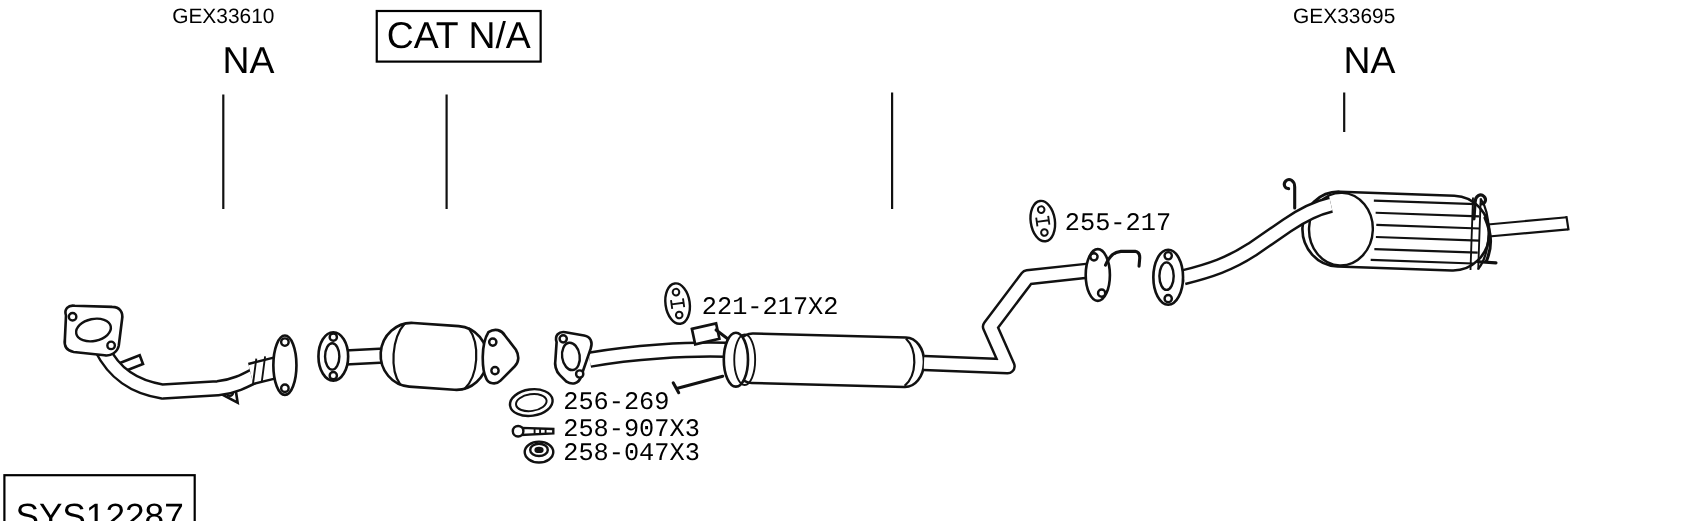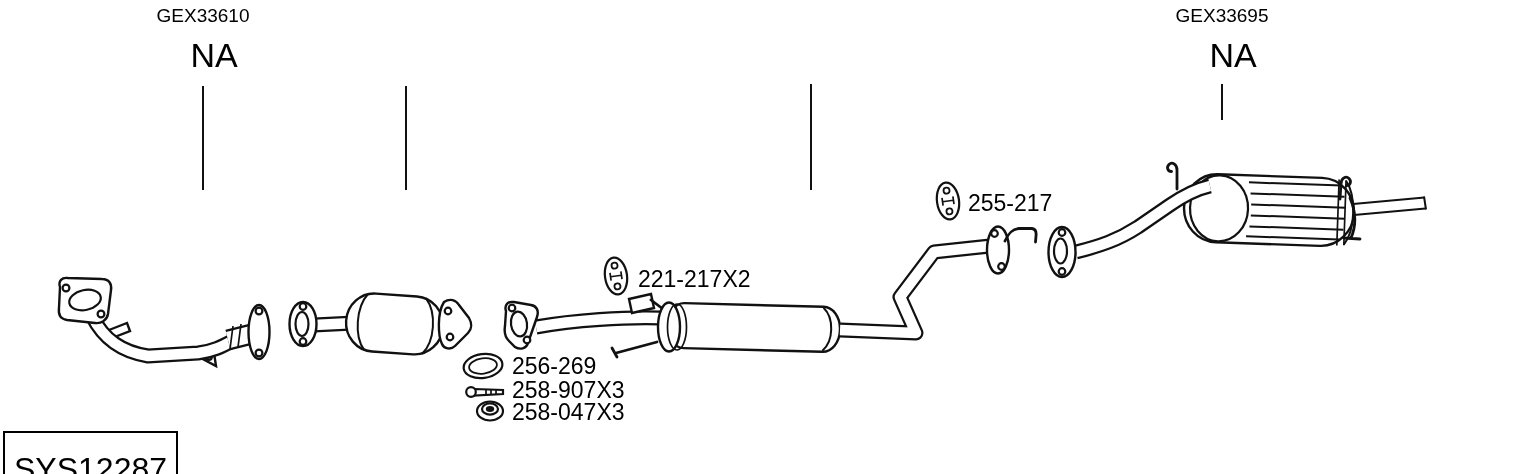--- a/index.html
+++ b/index.html
@@ -20,29 +20,29 @@
   .po3{stroke:#111;stroke-width:13;fill:none}
   .pi3{stroke:#fff;stroke-width:9;fill:none}
   .fw {fill:#fff;stroke:#111;stroke-width:2.4}
   .fw2{fill:#fff;stroke:#111;stroke-width:2.2}
   .fw3{fill:#fff;stroke:#111;stroke-width:1.8}
   .ln {stroke:#111;stroke-width:2;fill:none}
   .ln2{stroke:#111;stroke-width:1.7;fill:none}
   .th {stroke:#111;stroke-width:2.8;fill:none;stroke-linecap:round}
 
   
-  .callout{position:absolute;transform:translateX(-50%);text-align:center;white-space:nowrap;}
+  .callout{position:absolute;transform:translateX(-50%);text-align:right;white-space:nowrap;}
   .c1{left:203px;top:5px}
   .c2{left:406px;top:5px}
   .c3{left:810px;top:5px}
   .c4{left:1222px;top:5px}
   .ref{font-size:19px;line-height:22px;}
   .val{font-size:34px;line-height:40px;margin-top:8px;display:inline-block;margin-left:22px;}
   .val.boxed{border:2px solid #000;line-height:44px;padding:0 8px;margin-top:4px;}
-  .fit{position:absolute;font-size:23px;line-height:26px;white-space:nowrap;}
+  .fit{position:absolute;font-size:23px;line-height:26px;white-space:nowrap;font-family:Liberation Mono, monospace;}
   .f1{left:638px;top:266px}
   .f2{left:968px;top:190px}
   .f3{left:512px;top:353px}
   .f4{left:512px;top:377px}
   .f5{left:512px;top:399px}
   .sys-box{position:absolute;left:3px;top:431px;border:2px solid #000;
            font-size:32px;line-height:38px;padding:17px 9px;white-space:nowrap;}
 </style>
 </head>
 <body>
@@ -163,20 +163,21 @@
       <circle class="fw3" cx="0" cy="10.5" r="3"></circle>
       <path class="ln2" d="M-5.5,0 L5.5,0 M-5.5,-4 L-5.5,4 M5.5,-4 L5.5,4"></path>
     </g>
   </svg>
 
   <div class="callout c1">
     <div class="ref">GEX33610</div>
     <div class="val">NA</div>
   </div>
   <div class="callout c2">
+    <div class="val boxed">CAT N/A</div>
   </div>
   <div class="callout c4">
     <div class="ref">GEX33695</div>
     <div class="val">NA</div>
   </div>
 
   <div class="fit f1">221-217X2</div>
   <div class="fit f2">255-217</div>
   <div class="fit f3">256-269</div>
   <div class="fit f4">258-907X3</div>

